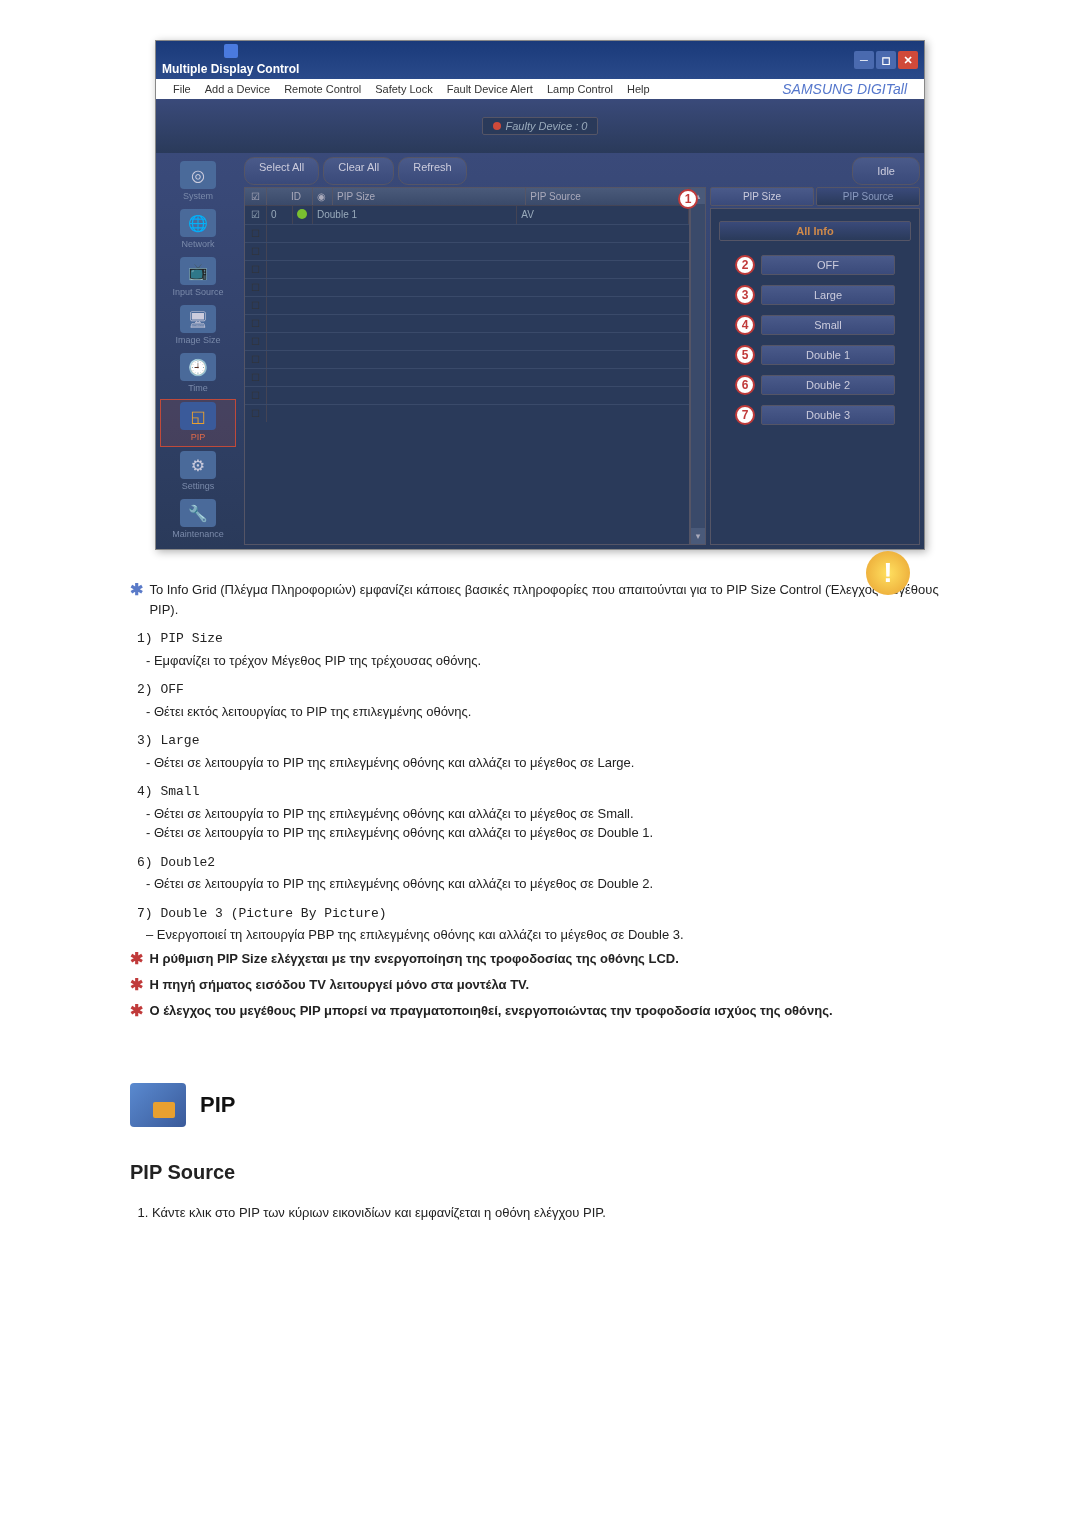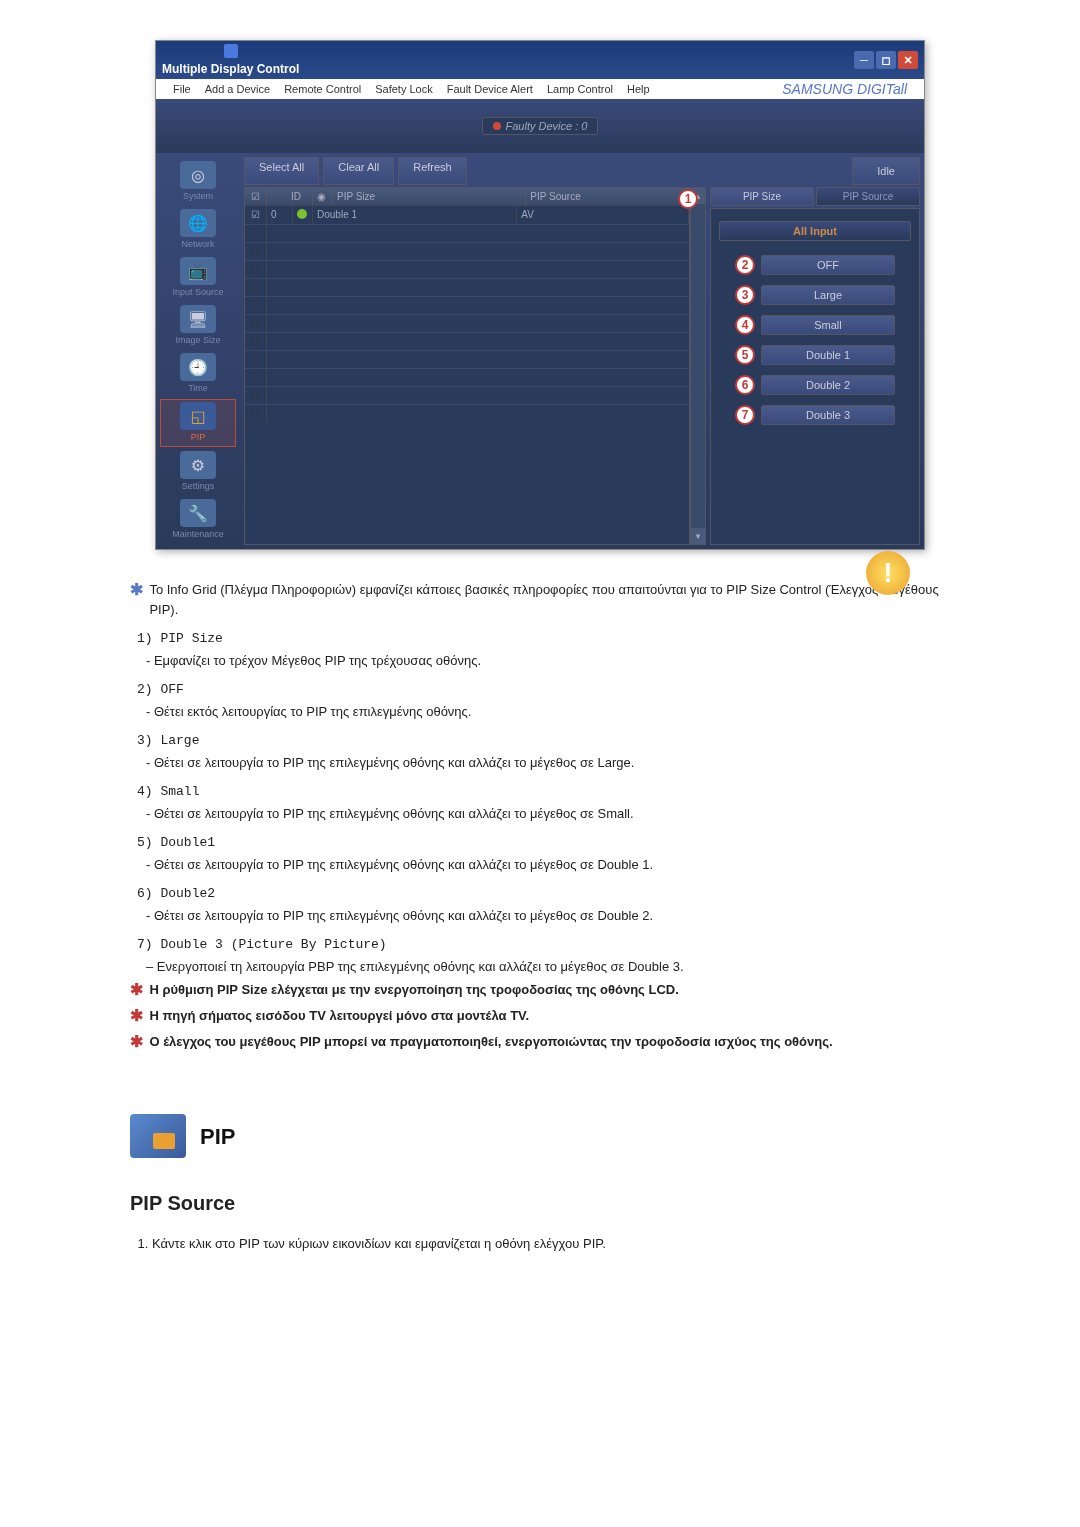--- a/index.html
+++ b/index.html
@@ -28,21 +28,21 @@
     
     .sidebar { width: 84px; padding: 6px 4px; display: flex; flex-direction: column; gap: 2px; }
     .sidebar-item { text-align: center; color: #7a8aaa; font-size: 9px; padding: 2px 0 4px; cursor: pointer; }
     .sidebar-item.active { border: 1px solid #c04a3a; background: rgba(200,80,60,0.15); }
     .sidebar-icon { width: 36px; height: 28px; margin: 0 auto 2px; background: #4a6a9a; border-radius: 4px; display: flex; align-items: center; justify-content: center; font-size: 16px; color: #ccd; }
     .sidebar-icon.pip { background: #3a5a9a; color: #e8a030; }
     .sidebar-item.active .sidebar-label { color: #e06a4a; }
     
     .main { flex: 1; padding: 4px; display: flex; flex-direction: column; }
     .toolbar { display: flex; gap: 4px; margin-bottom: 2px; }
-    .tool-btn { background: linear-gradient(to bottom, #4a5a8a, #3a4a7a); color: #ccd; border: 1px solid #556; padding: 3px 14px; font-size: 11px; border-radius: 0; cursor: pointer; }
+    .tool-btn { background: linear-gradient(to bottom, #4a5a8a, #3a4a7a); color: #ccd; border: 1px solid #556; padding: 3px 14px; font-size: 11px; border-radius: 10px; cursor: pointer; }
     .tool-btn.idle { margin-left: auto; padding: 7px 24px; }
     
     .content-row { display: flex; flex: 1; gap: 4px; }
     
     .grid-wrap { flex: 1; display: flex; }
     .grid { flex: 1; background: #2a3a5a; border: 1px solid #556; font-size: 10px; }
     .grid-head { display: flex; background: linear-gradient(to bottom, #4a5a7a, #3a4a6a); color: #aab; }
     .gh { padding: 3px 4px; border-right: 1px solid #556; }
     .gh.chk { width: 22px; text-align: center; }
     .gh.id { width: 26px; margin-left: 20px; }
@@ -226,21 +226,21 @@
           </div>
         </div>
 
         <div class="panel">
           <div class="panel-tabs" style="position:relative;">
             <div class="num-badge badge-float">1</div>
             <div class="ptab active">PIP Size</div>
             <div class="ptab">PIP Source</div>
           </div>
           <div class="panel-body">
-            <div class="all-input">All Input</div>
+            <div class="all-input">All Info</div>
             <div class="opt-row">
                 <div class="num-badge">2</div>
                 <div class="opt-btn">OFF</div>
               </div>
             <div class="opt-row">
                 <div class="num-badge">3</div>
                 <div class="opt-btn">Large</div>
               </div>
             <div class="opt-row">
                 <div class="num-badge">4</div>
@@ -273,21 +273,20 @@
   </div>
 
   <div class="num-item"><span>1)</span> <span>PIP Size</span></div>
   <div class="sub">- Εμφανίζει το τρέχον Μέγεθος PIP της τρέχουσας οθόνης.</div>
   <div class="num-item"><span>2)</span> <span>OFF</span></div>
   <div class="sub">- Θέτει εκτός λειτουργίας το PIP της επιλεγμένης οθόνης.</div>
   <div class="num-item"><span>3)</span> <span>Large</span></div>
   <div class="sub">- Θέτει σε λειτουργία το PIP της επιλεγμένης οθόνης και αλλάζει το μέγεθος σε Large.</div>
   <div class="num-item"><span>4)</span> <span>Small</span></div>
   <div class="sub">- Θέτει σε λειτουργία το PIP της επιλεγμένης οθόνης και αλλάζει το μέγεθος σε Small.</div>
-  <div class="num-item"><span>5)</span> <span>Double1</span></div>
   <div class="sub">- Θέτει σε λειτουργία το PIP της επιλεγμένης οθόνης και αλλάζει το μέγεθος σε Double 1.</div>
   <div class="num-item"><span>6)</span> <span>Double2</span></div>
   <div class="sub">- Θέτει σε λειτουργία το PIP της επιλεγμένης οθόνης και αλλάζει το μέγεθος σε Double 2.</div>
   <div class="num-item"><span>7)</span> <span>Double 3 (Picture By Picture)</span></div>
   <div class="sub">– Ενεργοποιεί τη λειτουργία PBP της επιλεγμένης οθόνης και αλλάζει το μέγεθος σε Double 3.</div>
 
   <div class="note-row bold">
       <span class="star">✱</span>
       <span>Η ρύθμιση PIP Size ελέγχεται με την ενεργοποίηση της τροφοδοσίας της οθόνης LCD.</span>
     </div>

